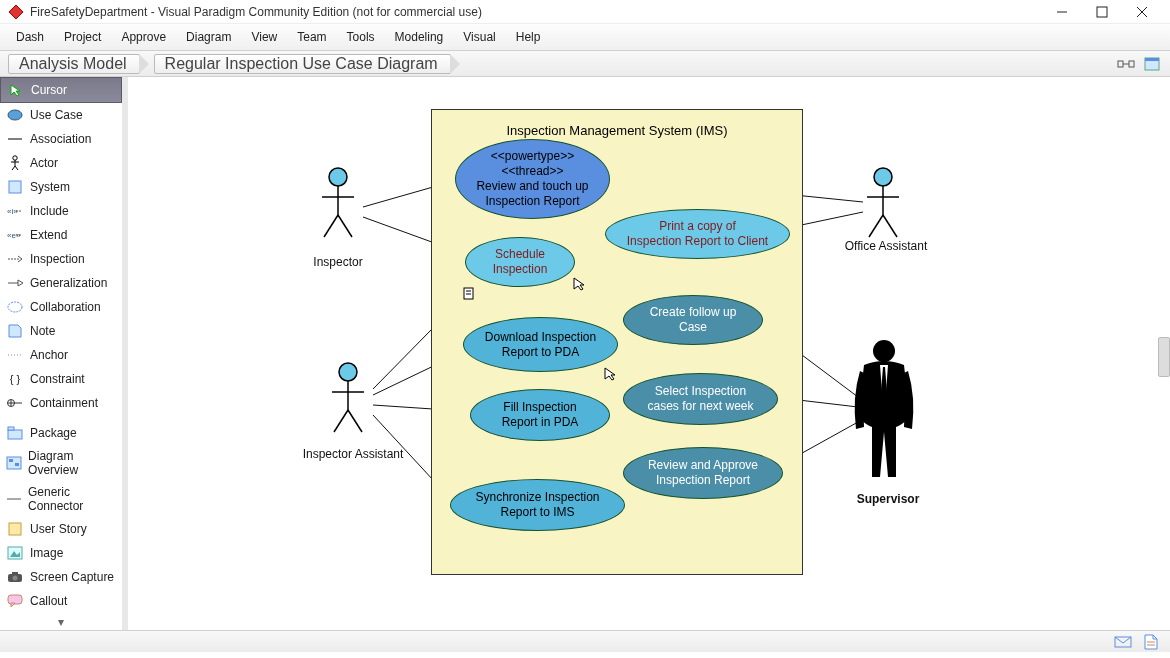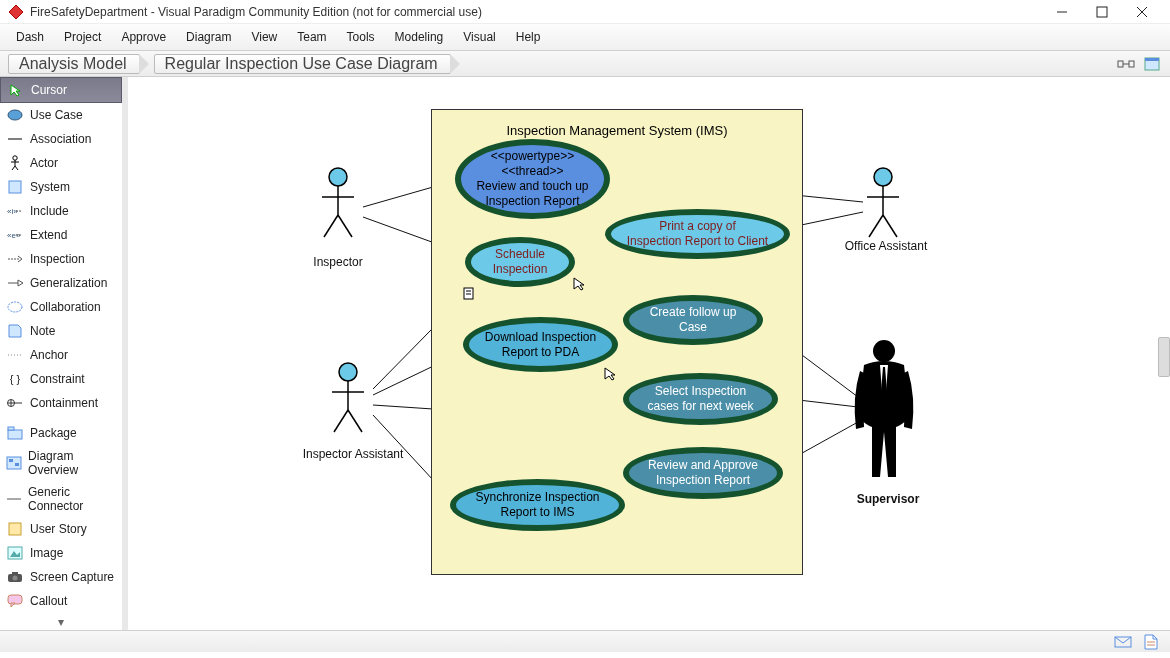--- a/index.html
+++ b/index.html
@@ -45,21 +45,21 @@
   .rscroll { position:absolute; right:0; top:260px; width:12px; height:40px; background:#ddd; border:1px solid #bbb; border-radius:2px; }
 
   
   .statusbar { height: 22px; border-top: 1px solid #d0d0d0; background: linear-gradient(#f8f8f8,#ececec);
                display:flex; align-items:center; justify-content:flex-end; padding: 0 10px; gap:10px;}
   .sbicon { width:18px; height:16px; display:flex; align-items:center; justify-content:center; }
 
   
   .system-boundary { position:absolute; border:1px solid #333; background:#f8f4c4; }
   .system-title { text-align:center; font-size:13px; padding:13px 0; }
-  .usecase { position:absolute; border:6px solid #14532d; border-radius:50%;
+  .usecase { position:absolute; border:1px solid #14532d; border-radius:50%;
              display:flex; align-items:center; justify-content:center; text-align:center;
              font-size:12px; padding:6px 10px; line-height:1.25; }
   .uc-light { background:#6cc9e8; color:#7f1d1d; }
   .uc-med   { background:#52b3d9; color:#000; }
   .uc-dark  { background:#4a8ea8; color:#fff; }
   .uc-top   { background:#5a8fe0; color:#000; }
 
   .actor-label { position:absolute; font-size:12px; color:#111; text-align:center; }
   .actor-bold { font-weight:bold; }
 
@@ -357,20 +357,22 @@
     <div class="usecase uc-top" style="left:327px; top:62px; width:155px; height:80px; white-space:pre-line;">&lt;&lt;powertype&gt;&gt;
 &lt;&lt;thread&gt;&gt;
 Review and touch up
 Inspection Report</div>
     <div class="usecase uc-light" style="left:477px; top:132px; width:185px; height:50px; white-space:pre-line;">Print a copy of
 Inspection Report to Client</div>
     <div class="usecase uc-light" style="left:337px; top:160px; width:110px; height:50px; white-space:pre-line;">Schedule
 Inspection</div>
     <div class="usecase uc-med" style="left:335px; top:240px; width:155px; height:55px; white-space:pre-line;">Download Inspection
 Report to PDA</div>
+    <div class="usecase uc-med" style="left:342px; top:312px; width:140px; height:52px; white-space:pre-line;">Fill Inspection
+Report in PDA</div>
     <div class="usecase uc-med" style="left:322px; top:402px; width:175px; height:52px; white-space:pre-line;">Synchronize Inspection
 Report to IMS</div>
     <div class="usecase uc-dark" style="left:495px; top:218px; width:140px; height:50px; white-space:pre-line;">Create follow up
 Case</div>
     <div class="usecase uc-dark" style="left:495px; top:296px; width:155px; height:52px; white-space:pre-line;">Select Inspection
 cases for next week</div>
     <div class="usecase uc-dark" style="left:495px; top:370px; width:160px; height:52px; white-space:pre-line;">Review and Approve
 Inspection Report</div>
 
     <svg class="diagram" width="1036" height="553">

